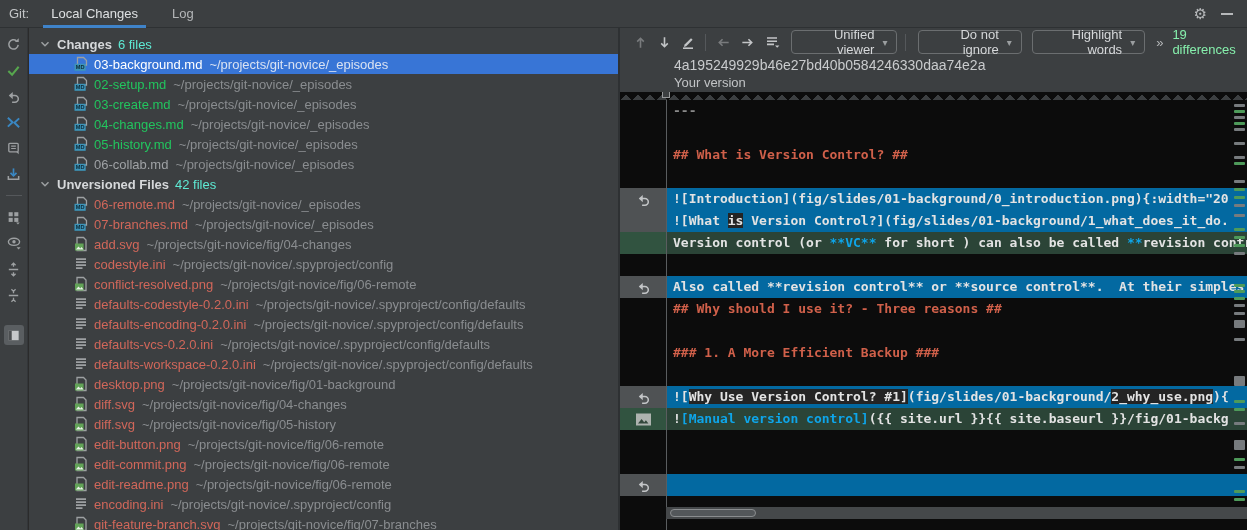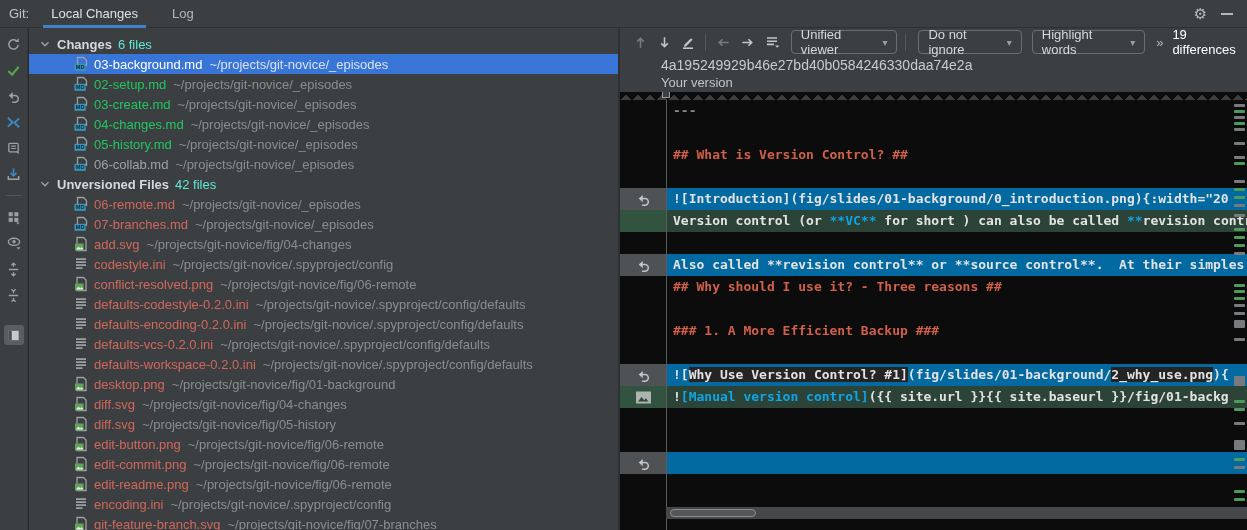--- a/index.html
+++ b/index.html
@@ -43,26 +43,26 @@
 
   .vdivider{position:absolute;left:618px;top:28px;bottom:0;width:2px;background:#2e3133;}
 
   .diff{position:absolute;left:620px;top:28px;right:0;bottom:0;background:#3c3f41;}
   .difftoolbar{position:absolute;left:0;top:0;right:0;height:28px;display:flex;align-items:center;
                padding-left:10px;box-sizing:border-box;}
   .dt-icon{width:22px;height:22px;display:flex;align-items:center;justify-content:center;margin-right:4px;}
   .dt-icon.disabled{opacity:.45;}
   .dt-sep{width:1px;height:17px;background:#55585b;margin:0 7px 0 3px;}
   .dropdown{height:22px;border:1px solid #6b6e70;border-radius:4px;display:flex;align-items:center;
-            padding:0 9px;margin:0 5px;color:#d6d8da;}
+            padding:0 9px;margin:0 5px;color:#d6d8da;text-align:right;}
   .dropdown .caret{margin-left:8px;color:#9b9ea0;font-size:10px;}
   .chevmore{color:#b4b6b8;margin:0 8px 0 6px;letter-spacing:1px;}
-  .diffcount{color:#ffffff;}
-
-  .diffheader{position:absolute;left:0;top:28px;right:0;height:36px;padding-left:41px;box-sizing:border-box;}
+  .diffcount{color:#86efac;}
+
+  .diffheader{position:absolute;left:0;top:28px;right:0;height:36px;padding-left:54px;box-sizing:border-box;}
   .rev{color:#c9cbcd;font-size:14px;line-height:18px;}
   .verlabel{color:#c2c4c6;font-size:13px;line-height:17px;}
 
   .editor{position:absolute;left:0;top:64px;right:0;bottom:0;background:#0c0c0c;overflow:hidden;}
   .zigzag{position:absolute;left:0;top:0;right:0;height:8px;background-color:#3c3f41;
           background-image:linear-gradient(-135deg,#0c0c0c 6px,transparent 0),
                            linear-gradient(135deg,#0c0c0c 6px,transparent 0);
           background-size:12px 8px;background-repeat:repeat-x;background-position:0 0;}
   .lines{position:absolute;left:0;top:8px;right:0;}
   .eline{height:22px;display:flex;}
@@ -518,20 +518,24 @@
           <div class="etext "></div>
         </div>
         <div class="eline">
           <div class="gut mod">
             <svg width="15" height="15" viewBox="0 0 16 16">
               <path d="M4 7h5.5a3.6 3.6 0 1 1 0 7.2H6.5" fill="none" stroke="#c3c5c7" stroke-width="1.6"></path>
               <path d="M7.2 3.2L3 7l4.2 3.8z" fill="#c3c5c7"></path>
             </svg>
           </div>
           <div class="etext mod"><span>![Introduction](fig/slides/01-background/0_introduction.png){:width="20</span></div>
+        </div>
+        <div class="eline">
+          <div class="gut mod"></div>
+          <div class="etext mod"><span>![What </span><span class="seg-wd">is</span><span> Version Control?](fig/slides/01-background/1_what_does_it_do.</span></div>
         </div>
         <div class="eline">
           <div class="gut add"></div>
           <div class="etext add"><span>Version control (or </span><span class="seg-gold">**VC**</span><span> for short ) can also be called </span><span class="seg-gold">**</span><span>revision contr</span></div>
         </div>
         <div class="eline">
           <div class="gut "></div>
           <div class="etext "></div>
         </div>
         <div class="eline">

